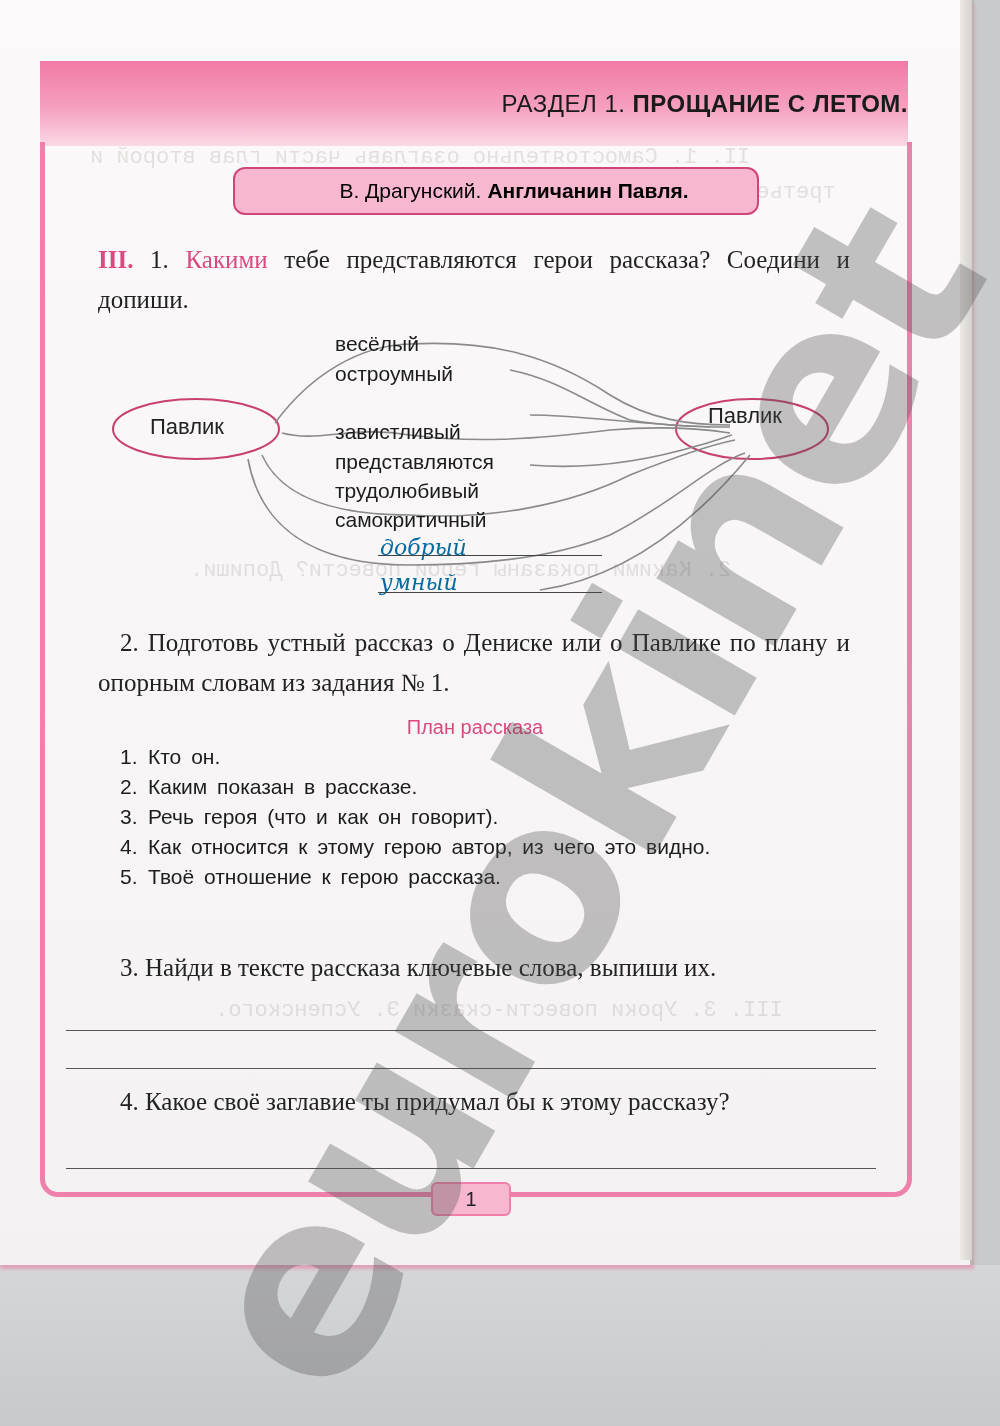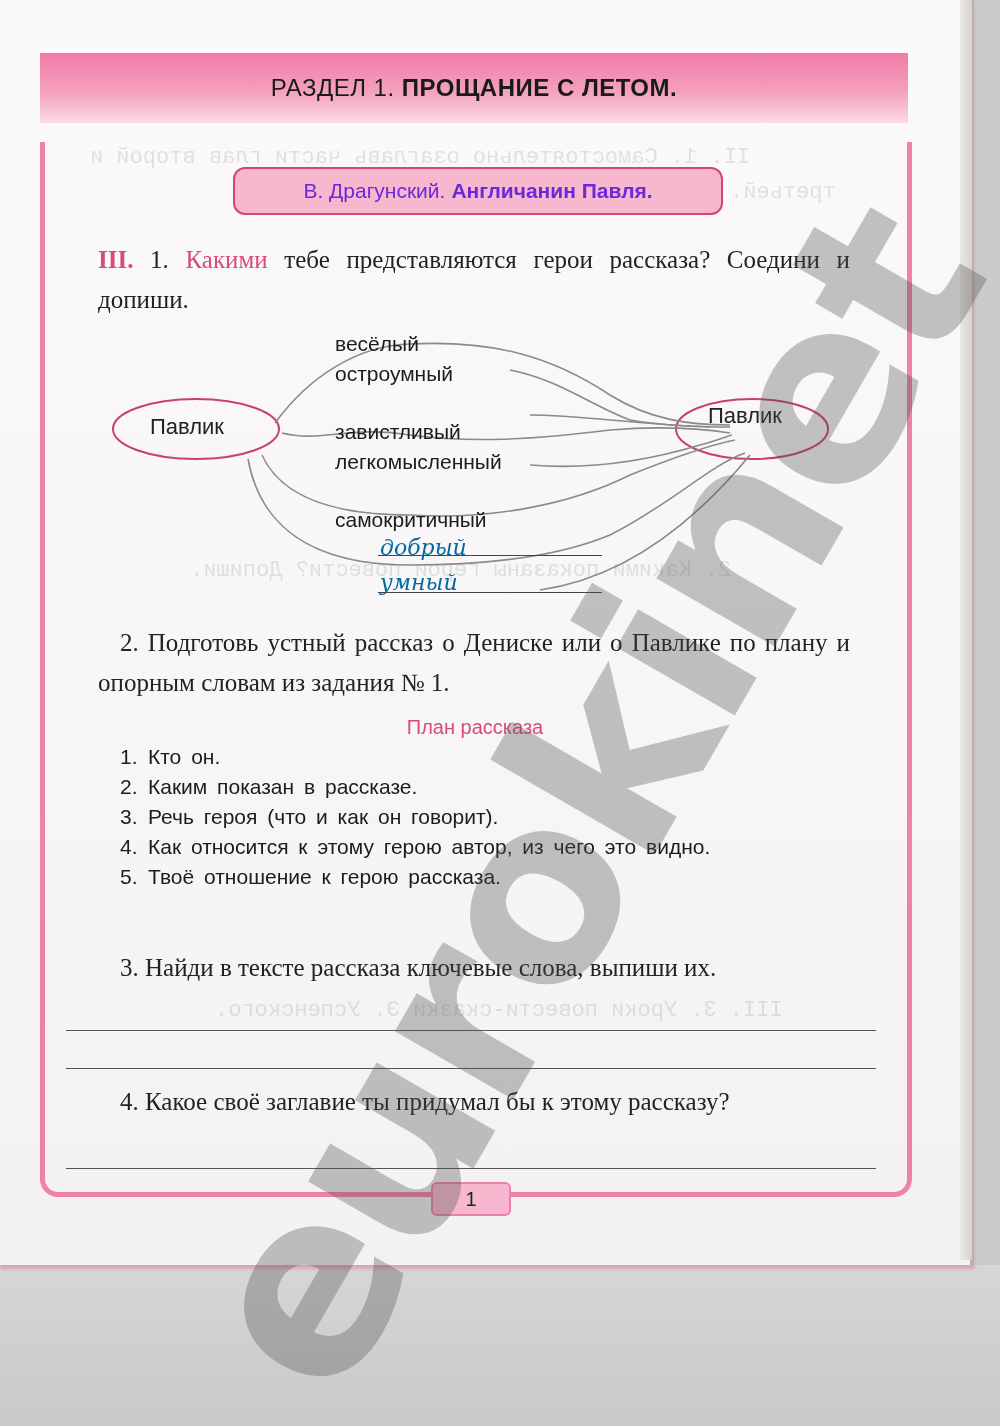--- a/index.html
+++ b/index.html
@@ -18,44 +18,44 @@
     position: absolute; left: 960px; top: 0; width: 12px; height: 1260px;
     background: linear-gradient(90deg, #ece9e6, #d6d1cc);
   }
   .bottom-band {
     position: absolute; left: 0; top: 1265px; width: 1000px; height: 161px;
     background: linear-gradient(180deg, #d5d6d8 0%, #c8c9cb 100%);
   }
 
   
   .header-band {
-    position: absolute; left: 40px; top: 53px; width: 868px; height: 70px;
+    position: absolute; left: 40px; top: 61px; width: 868px; height: 85px;
     background: linear-gradient(180deg, #f07aa6 0%, #f5a0bf 55%, #fbd9e5 100%);
-    display: flex; align-items: center; justify-content: center;
+    display: flex; align-items: center; justify-content: flex-end;
   }
   .header-text {
     font-family: "Liberation Sans", sans-serif;
     font-size: 24px; color: #1a1a1a; letter-spacing: 0.5px;
     margin-top: 0px;
   }
   .header-text b { font-weight: bold; }
 
   
   .frame {
     position: absolute; left: 40px; top: 142px; width: 862px; height: 1050px;
     border: 5px solid #ef7fab; border-top: none;
     border-radius: 0 0 18px 18px;
   }
 
   .title-pill {
     position: absolute; left: 233px; top: 167px; width: 486px; height: 44px;
     border: 2px solid #d0457a; border-radius: 12px;
     background: #f7b7cf;
     display: flex; align-items: center; justify-content: center;
-    font-family: "Liberation Sans", sans-serif; font-size: 21px; color: #6d28d9;
+    font-family: "Liberation Sans", sans-serif; font-size: 21px; color: #000000; padding-left: 36px;
   }
   .title-pill b { margin-left: 6px; }
 
   .q-text {
     position: absolute; left: 98px; width: 752px;
     font-size: 25px; line-height: 40px; color: #222;
     text-align: justify; text-align-last: left;
   }
   .roman { color: #d94a80; font-weight: bold; }
   .accent { color: #d94a80; }
@@ -168,21 +168,22 @@
       <path d="M430 265 C500 255, 570 215, 640 130"></path>
       <path d="M420 90 C470 90, 530 100, 600 102"></path>
     </g>
   </svg>
   <div class="ellipse-label" style="left:40px; top:89px;">Павлик</div>
   <div class="ellipse-label" style="left:598px; top:78px;">Павлик</div>
 
   <div class="word" style="top:7px;">весёлый</div>
   <div class="word" style="top:37px;">остроумный</div>
   <div class="word" style="top:95px;">завистливый</div>
-  <div class="word" style="top:125px;">легкомысленный</div>
+  <div class="word" style="top:125px;">представляются</div>
+  <div class="word" style="top:154px;">трудолюбивый</div>
   <div class="word" style="top:183px;">самокритичный</div>
 
   <div class="handwritten" style="top:210px;">добрый</div>
   <div class="blank-line" style="top:230px;"></div>
   <div class="handwritten" style="top:245px;">умный</div>
   <div class="blank-line" style="top:267px;"></div>
 </div>
 
 <div class="q-text" style="top:623px; text-indent:22px;">2. Подготовь устный рассказ о Дениске или о Павлике по плану и опорным словам из задания № 1.</div>
 

